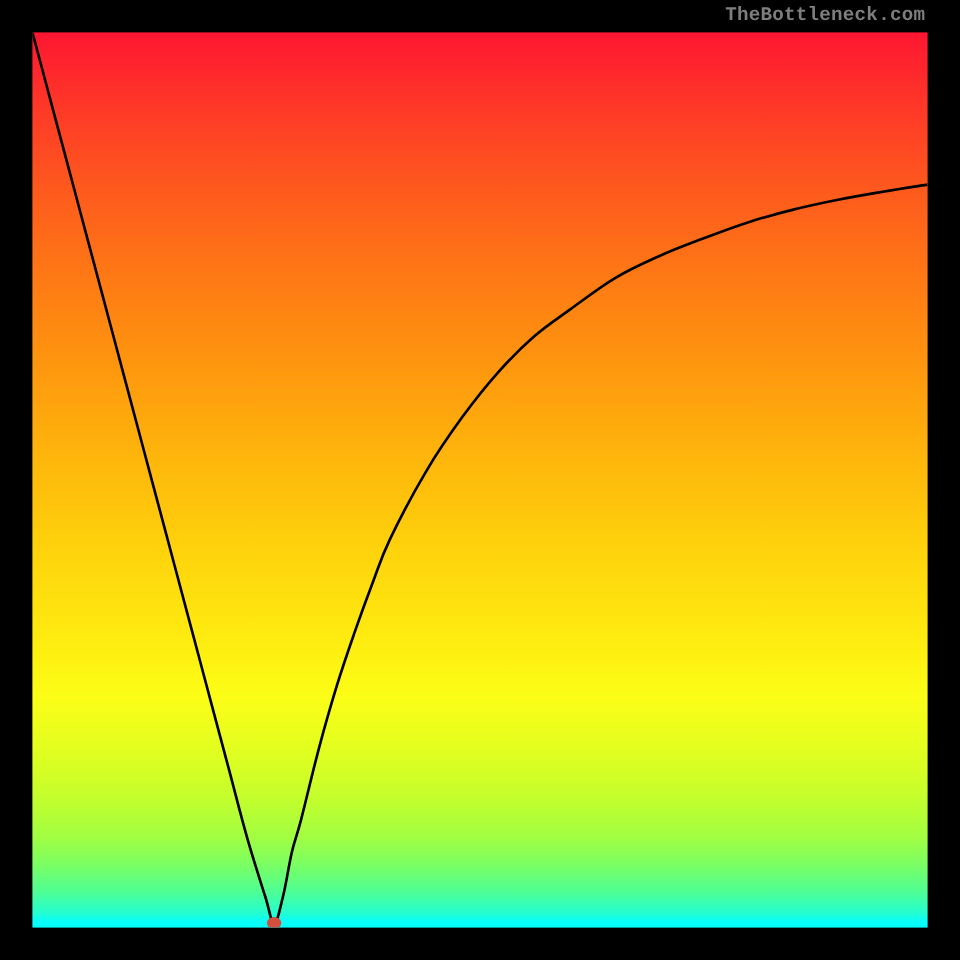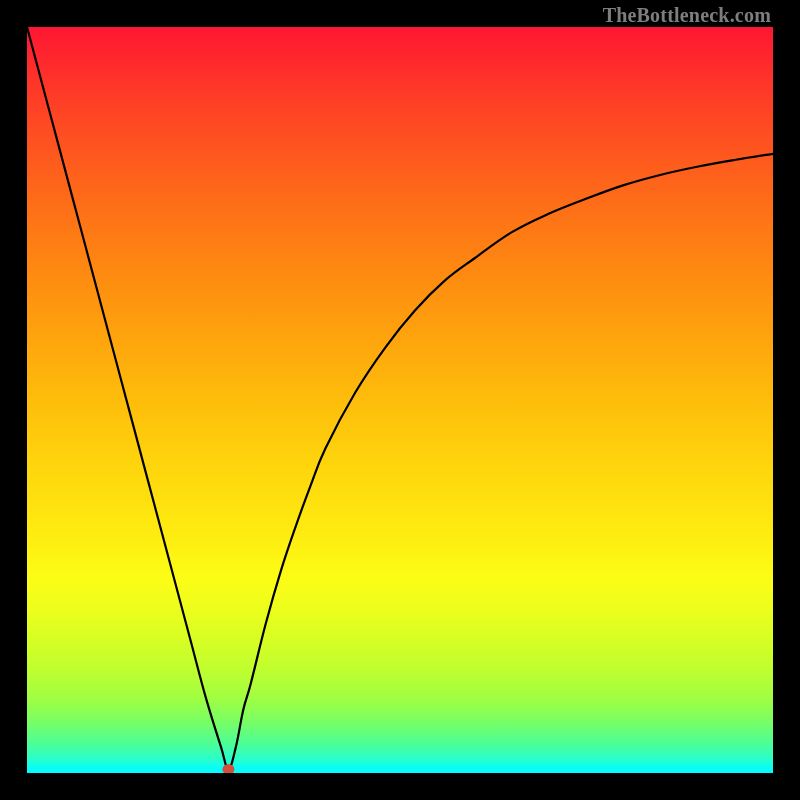--- a/index.html
+++ b/index.html
@@ -35,24 +35,24 @@
       #4efe94 96%,
       #22fed5 98.5%,
       #0afdf6 99.2%,
       #02fcfc 100%
     );
   }
   .watermark {
     position: absolute;
     right: 29px;
     top: 4px;
-    font-size: 20px;
+    font-size: 16px;
     font-weight: bold;
     color: #7e7e7e;
-    font-family: Liberation Serif, serif;
+    font-family: Liberation Mono, monospace;
     letter-spacing: 0.2px;
   }
   .curve-layer {
     position: absolute;
     left: 0;
     top: 0;
     width: 746px;
     height: 746px;
   }
 </style>

